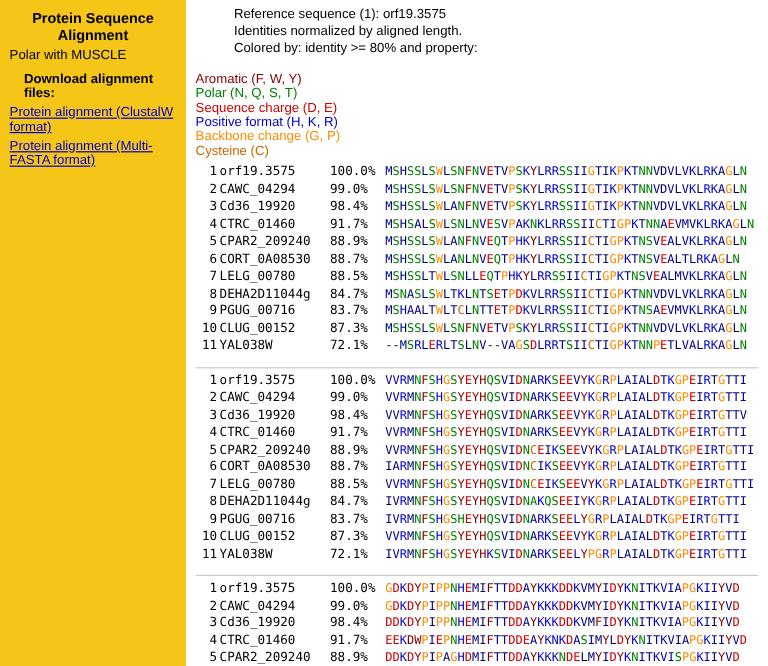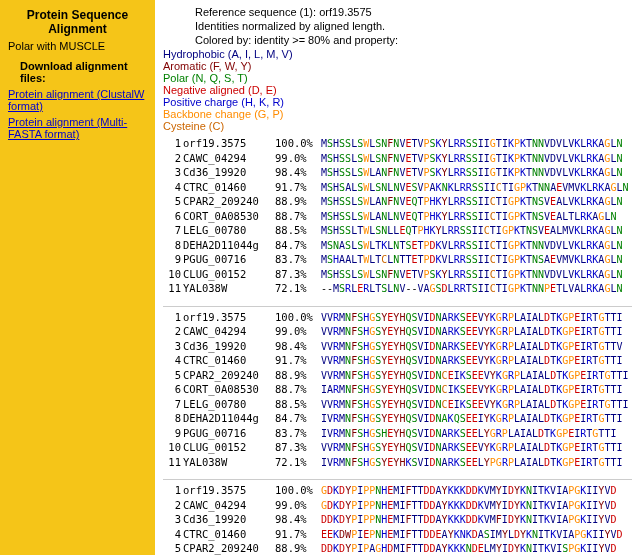--- a/index.html
+++ b/index.html
@@ -130,25 +130,25 @@
   <div class="section-label">Download alignment files:</div>
   <a>Protein alignment (ClustalW format)</a>
   <a>Protein alignment (Multi-FASTA format)</a>
 </div>
 
 <div id="main">
   <div class="ref-line">Reference sequence (1): orf19.3575</div>
   <div class="ref-line">Identities normalized by aligned length.</div>
   <div class="ref-line">Colored by: identity &gt;= 80% and property:</div>
   <div class="color-legend">
-    <span class="legend-item color-hydrophobic">Hydrophobic (A, I, L, M, V)</span><br>
+    <br>
     <span class="legend-item color-aromatic">Aromatic (F, W, Y)</span><br>
     <span class="legend-item color-polar">Polar (N, Q, S, T)</span><br>
-    <span class="legend-item color-negative">Negative aligned (D, E)</span><br>
-    <span class="legend-item color-positive">Positive charge (H, K, R)</span><br>
+    <span class="legend-item color-negative">Sequence charge (D, E)</span><br>
+    <span class="legend-item color-positive">Positive format (H, K, R)</span><br>
     <span class="legend-item color-backbone">Backbone change (G, P)</span><br>
     <span class="legend-item color-cysteine">Cysteine (C)</span>
   </div>
 
   <div class="alignment-section">
     <div class="alignment-row">
       <span class="row-num">1</span>
       <span class="row-name">orf19.3575</span>
       <span class="row-pct">100.0%</span>
       <span class="row-seq"><span class="aa-h">M</span><span class="aa-p">S</span><span class="aa-h">H</span><span class="aa-p">SS</span><span class="aa-h">L</span><span class="aa-p">S</span><span class="aa-b">W</span><span class="aa-h">L</span><span class="aa-p">S</span><span class="aa-p">N</span><span class="aa-a">F</span><span class="aa-p">N</span><span class="aa-h">V</span><span class="aa-n">E</span><span class="aa-h">T</span><span class="aa-h">V</span><span class="aa-b">P</span><span class="aa-p">S</span><span class="aa-pos">K</span><span class="aa-a">Y</span><span class="aa-h">L</span><span class="aa-pos">RR</span><span class="aa-p">SS</span><span class="aa-h">II</span><span class="aa-b">G</span><span class="aa-h">T</span><span class="aa-h">I</span><span class="aa-pos">K</span><span class="aa-b">P</span><span class="aa-pos">K</span><span class="aa-h">T</span><span class="aa-p">NN</span><span class="aa-h">VDV</span><span class="aa-h">L</span><span class="aa-h">V</span><span class="aa-pos">K</span><span class="aa-h">L</span><span class="aa-pos">R</span><span class="aa-pos">K</span><span class="aa-h">A</span><span class="aa-b">G</span><span class="aa-h">L</span><span class="aa-p">N</span></span>

